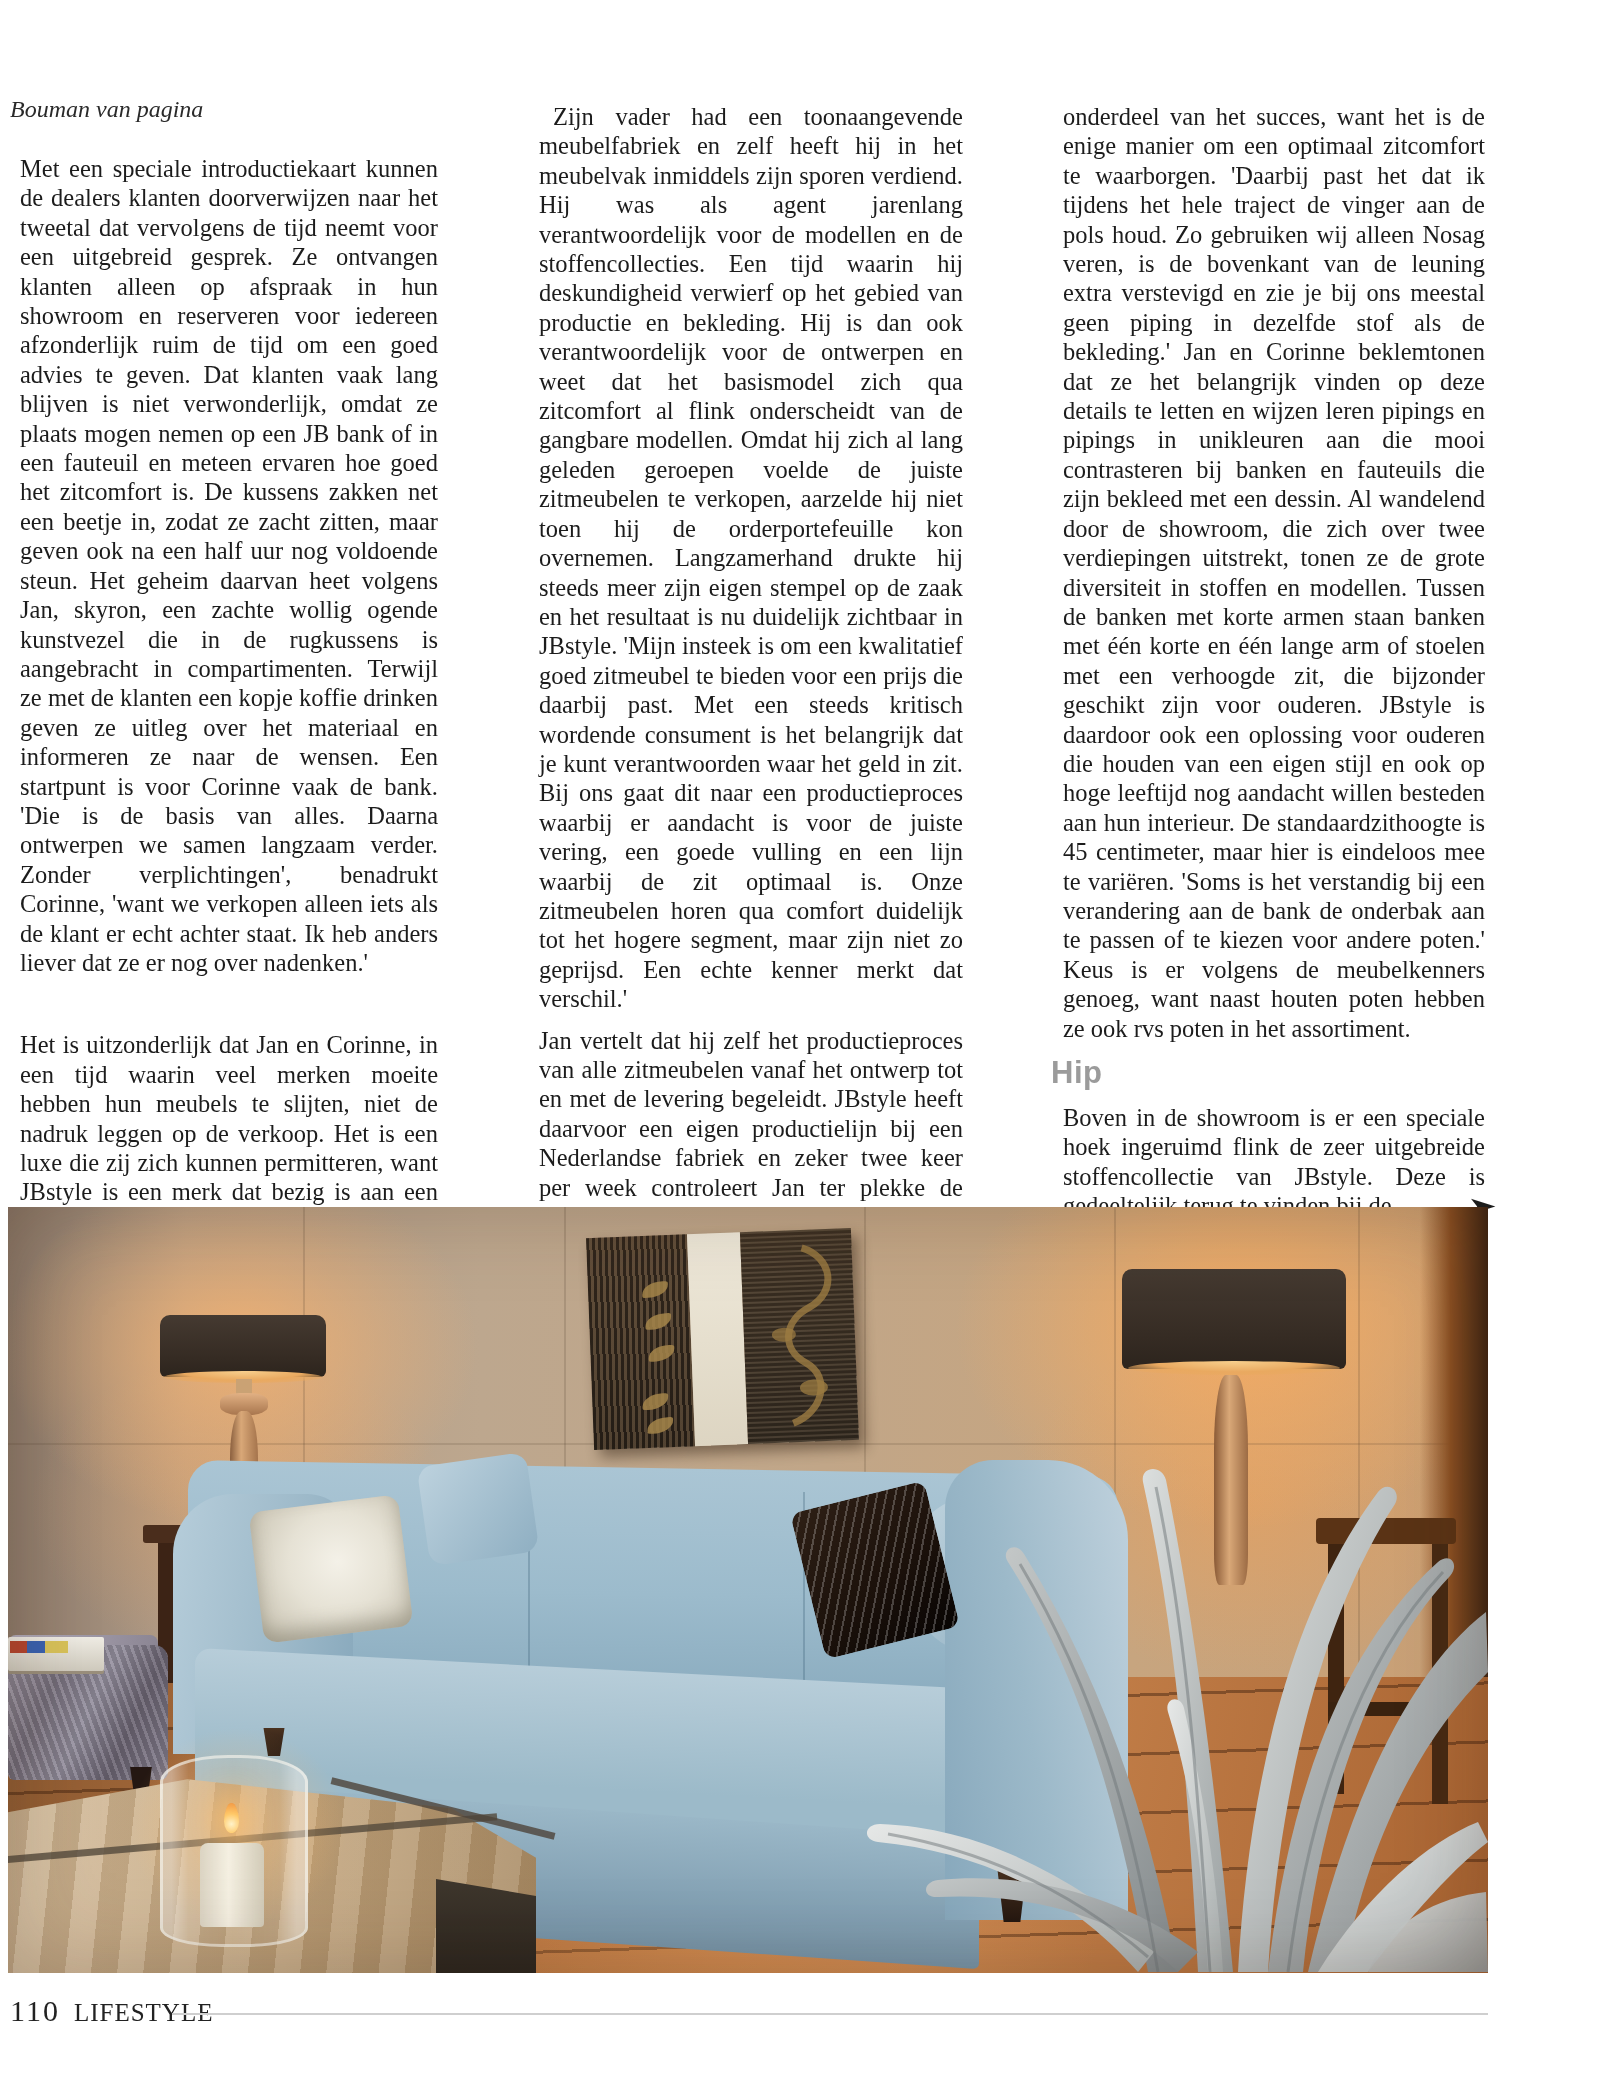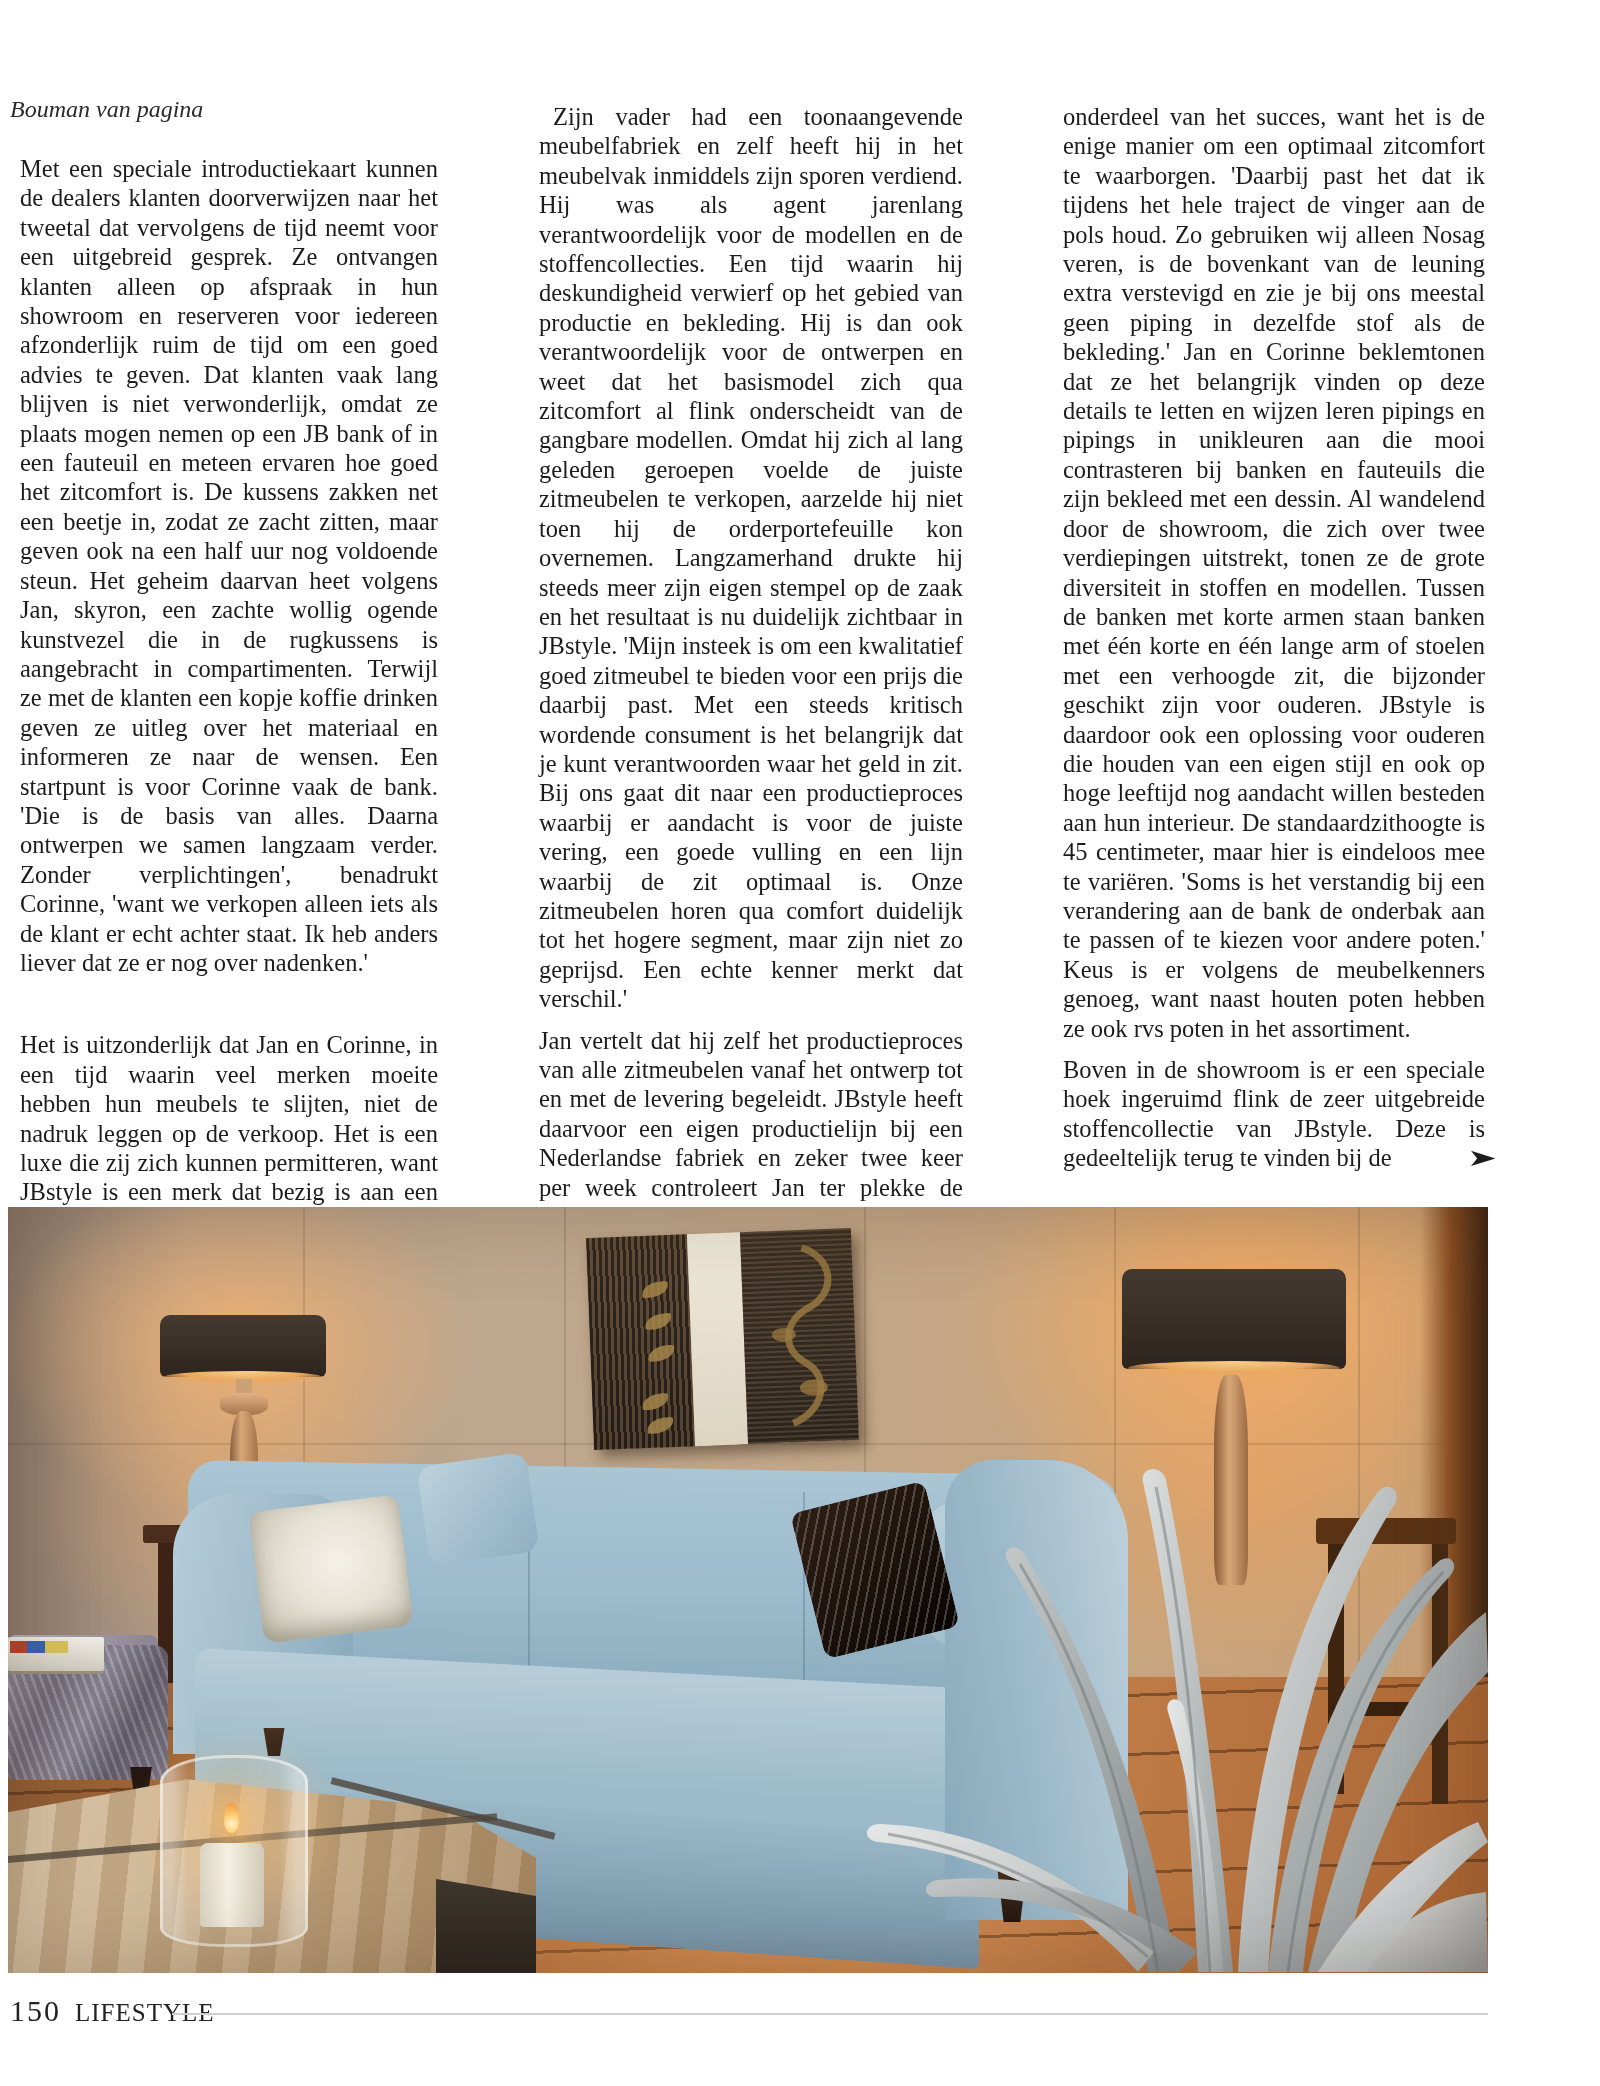--- a/index.html
+++ b/index.html
@@ -169,20 +169,21 @@
     <p class="body">Het is uitzonderlijk dat Jan en Corinne, in een tijd waarin veel merken moeite hebben hun meubels te slijten, niet de nadruk leggen op de verkoop. Het is een luxe die zij zich kunnen permitteren, want JBstyle is een merk dat bezig is aan een flinke opmars. De zitmeubelen van hun hand zijn zeer geliefd en Jan Bouman wijt dit vooral aan de goede prijs/kwaliteit verhouding.</p>
   </div>
 
   <div class="col col2">
     <p class="body indent">Zijn vader had een toonaangevende meubelfabriek en zelf heeft hij in het meubelvak inmiddels zijn sporen verdiend. Hij was als agent jarenlang verantwoordelijk voor de modellen en de stoffencollecties. Een tijd waarin hij deskundigheid verwierf op het gebied van productie en bekleding. Hij is dan ook verantwoordelijk voor de ontwerpen en weet dat het basismodel zich qua zitcomfort al flink onderscheidt van de gangbare modellen. Omdat hij zich al lang geleden geroepen voelde de juiste zitmeubelen te verkopen, aarzelde hij niet toen hij de orderportefeuille kon overnemen. Langzamerhand drukte hij steeds meer zijn eigen stempel op de zaak en het resultaat is nu duidelijk zichtbaar in JBstyle. 'Mijn insteek is om een kwalitatief goed zitmeubel te bieden voor een prijs die daarbij past. Met een steeds kritisch wordende consument is het belangrijk dat je kunt verantwoorden waar het geld in zit. Bij ons gaat dit naar een productieproces waarbij er aandacht is voor de juiste vering, een goede vulling en een lijn waarbij de zit optimaal is. Onze zitmeubelen horen qua comfort duidelijk tot het hogere segment, maar zijn niet zo geprijsd. Een echte kenner merkt dat verschil.'</p>
     <p class="body">Jan vertelt dat hij zelf het productieproces van alle zitmeubelen vanaf het ontwerp tot en met de levering begeleidt. JBstyle heeft daarvoor een eigen productielijn bij een Nederlandse fabriek en zeker twee keer per week controleert Jan ter plekke de orders. Volgens hem en Corinne een heel belangrijk</p>
   </div>
 
   <div class="col col3">
     <p class="body">onderdeel van het succes, want het is de enige manier om een optimaal zitcomfort te waarborgen. 'Daarbij past het dat ik tijdens het hele traject de vinger aan de pols houd. Zo gebruiken wij alleen Nosag veren, is de bovenkant van de leuning extra verstevigd en zie je bij ons meestal geen piping in dezelfde stof als de bekleding.' Jan en Corinne beklemtonen dat ze het belangrijk vinden op deze details te letten en wijzen leren pipings en pipings in unikleuren aan die mooi contrasteren bij banken en fauteuils die zijn bekleed met een dessin. Al wandelend door de showroom, die zich over twee verdiepingen uitstrekt, tonen ze de grote diversiteit in stoffen en modellen. Tussen de banken met korte armen staan banken met één korte en één lange arm of stoelen met een verhoogde zit, die bijzonder geschikt zijn voor ouderen. JBstyle is daardoor ook een oplossing voor ouderen die houden van een eigen stijl en ook op hoge leeftijd nog aandacht willen besteden aan hun interieur. De standaardzithoogte is 45 centimeter, maar hier is eindeloos mee te variëren. 'Soms is het verstandig bij een verandering aan de bank de onderbak aan te passen of te kiezen voor andere poten.' Keus is er volgens de meubelkenners genoeg, want naast houten poten hebben ze ook rvs poten in het assortiment.</p>
+    <div class="colhead">Hip</div>
     <div class="lastpara">
       <p class="body">Boven in de showroom is er een speciale hoek ingeruimd flink de zeer uitgebreide stoffencollectie van JBstyle. Deze is gedeeltelijk terug te vinden bij de</p>
       <span class="cont-arrow">➤</span>
     </div>
   </div>
 
   <div class="photo">
     <div class="wall"></div>
     <div class="seam-v" style="left:295px"></div>
     <div class="seam-v" style="left:556px"></div>
@@ -299,17 +300,17 @@
 
     <div class="glow"></div>
     <div class="flame"></div>
     <div class="candle"></div>
     <div class="glass"></div>
 
     <div class="vignette"></div>
   </div>
 
   <div class="footer">
-    <span class="num">150</span><span class="mag">LIFESTYLE</span>
+    <span class="num">110</span><span class="mag">LIFESTYLE</span>
   </div>
   <div class="footrule"></div>
 
 </div>
 
 </body></html>

